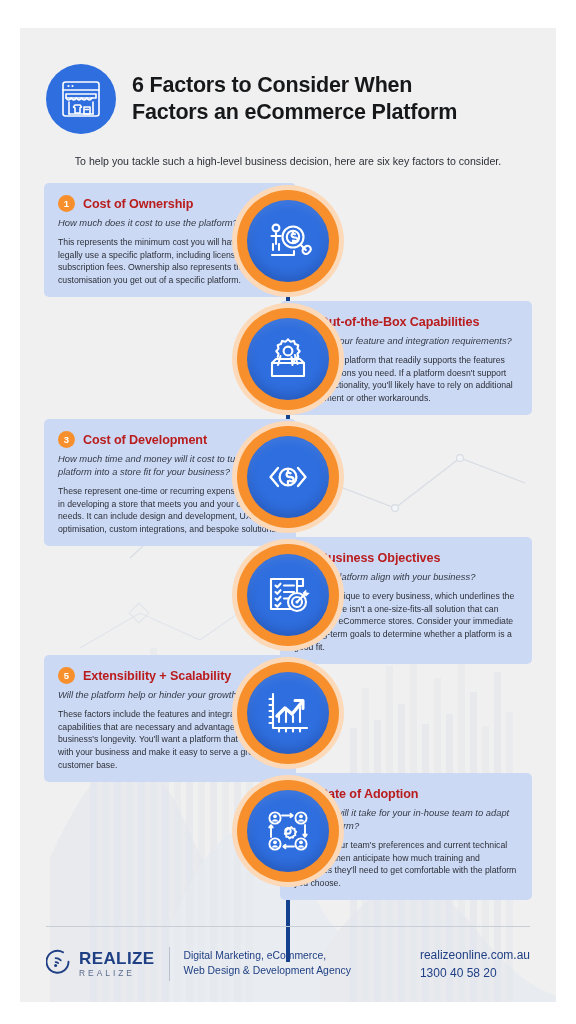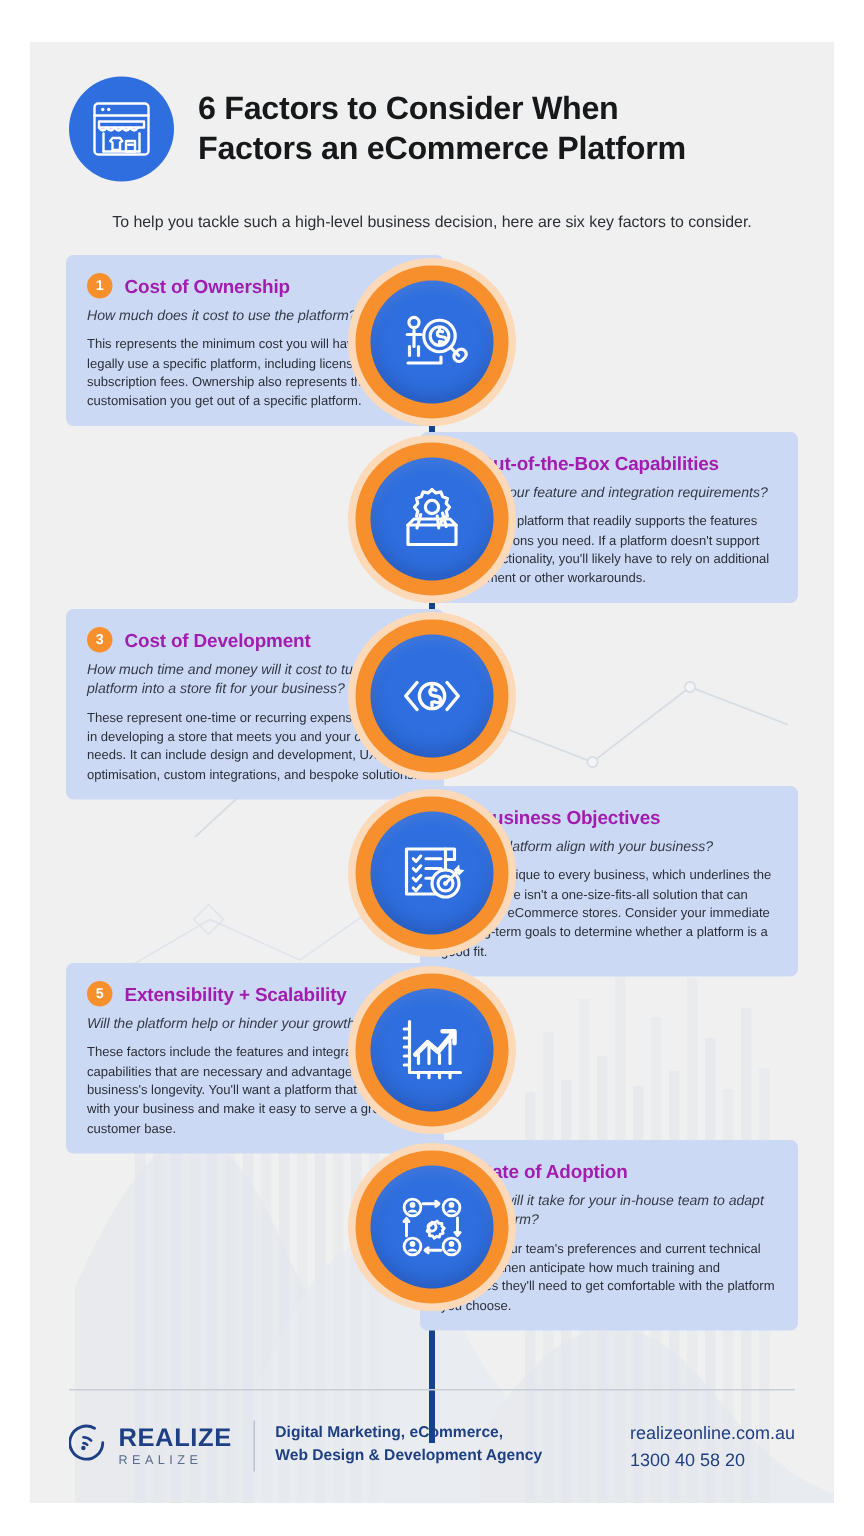--- a/index.html
+++ b/index.html
@@ -30,21 +30,21 @@
 
   
   .bg-layer { position: absolute; inset: 0; pointer-events: none; }
 
   
   .header {
     position: relative;
     display: flex;
     align-items: center;
     gap: 16px;
-    padding: 23px 26px 0 26px;
+    padding: 36px 26px 0 26px;
     z-index: 4;
   }
   .brand-badge {
     flex: 0 0 auto;
     width: 70px; height: 70px;
     border-radius: 50%;
     background: #2f6ede;
     display: flex; align-items: center; justify-content: center;
   }
   .brand-badge svg { display: block; }
@@ -114,21 +114,21 @@
     background: #f7902c;
     color: #ffffff;
     font-size: 9.5px;
     font-weight: bold;
     display: flex; align-items: center; justify-content: center;
     line-height: 1;
   }
   .card-title {
     font-size: 12.6px;
     font-weight: bold;
-    color: #a21caf;
+    color: #b91c1c;
     letter-spacing: -0.1px;
   }
   .card-q {
     font-size: 9.4px;
     font-style: italic;
     color: #343a45;
     line-height: 1.38;
     margin-bottom: 6px;
   }
   .card-body {
@@ -191,21 +191,21 @@
   .logo-realize {
     font-size: 17px; font-weight: bold; color: #1f3f84;
     letter-spacing: 0.4px;
   }
   .logo-online {
     font-size: 8.4px; color: #5a6b8c; letter-spacing: 3.0px;
     margin-top: 2px;
   }
   .vbar { width: 1px; height: 34px; background: #b9c1cf; margin: 0 14px; }
   .tagline {
-    font-size: 10.4px; font-weight: bold; color: #1f3f84; line-height: 1.42;
+    font-size: 10.4px; font-weight: normal; color: #1f3f84; line-height: 1.42;
   }
   .contact {
     margin-left: auto;
     text-align: left;
     font-size: 12px; color: #1f3f84; line-height: 1.5;
   }
 </style>
 </head>
 <body>
 

